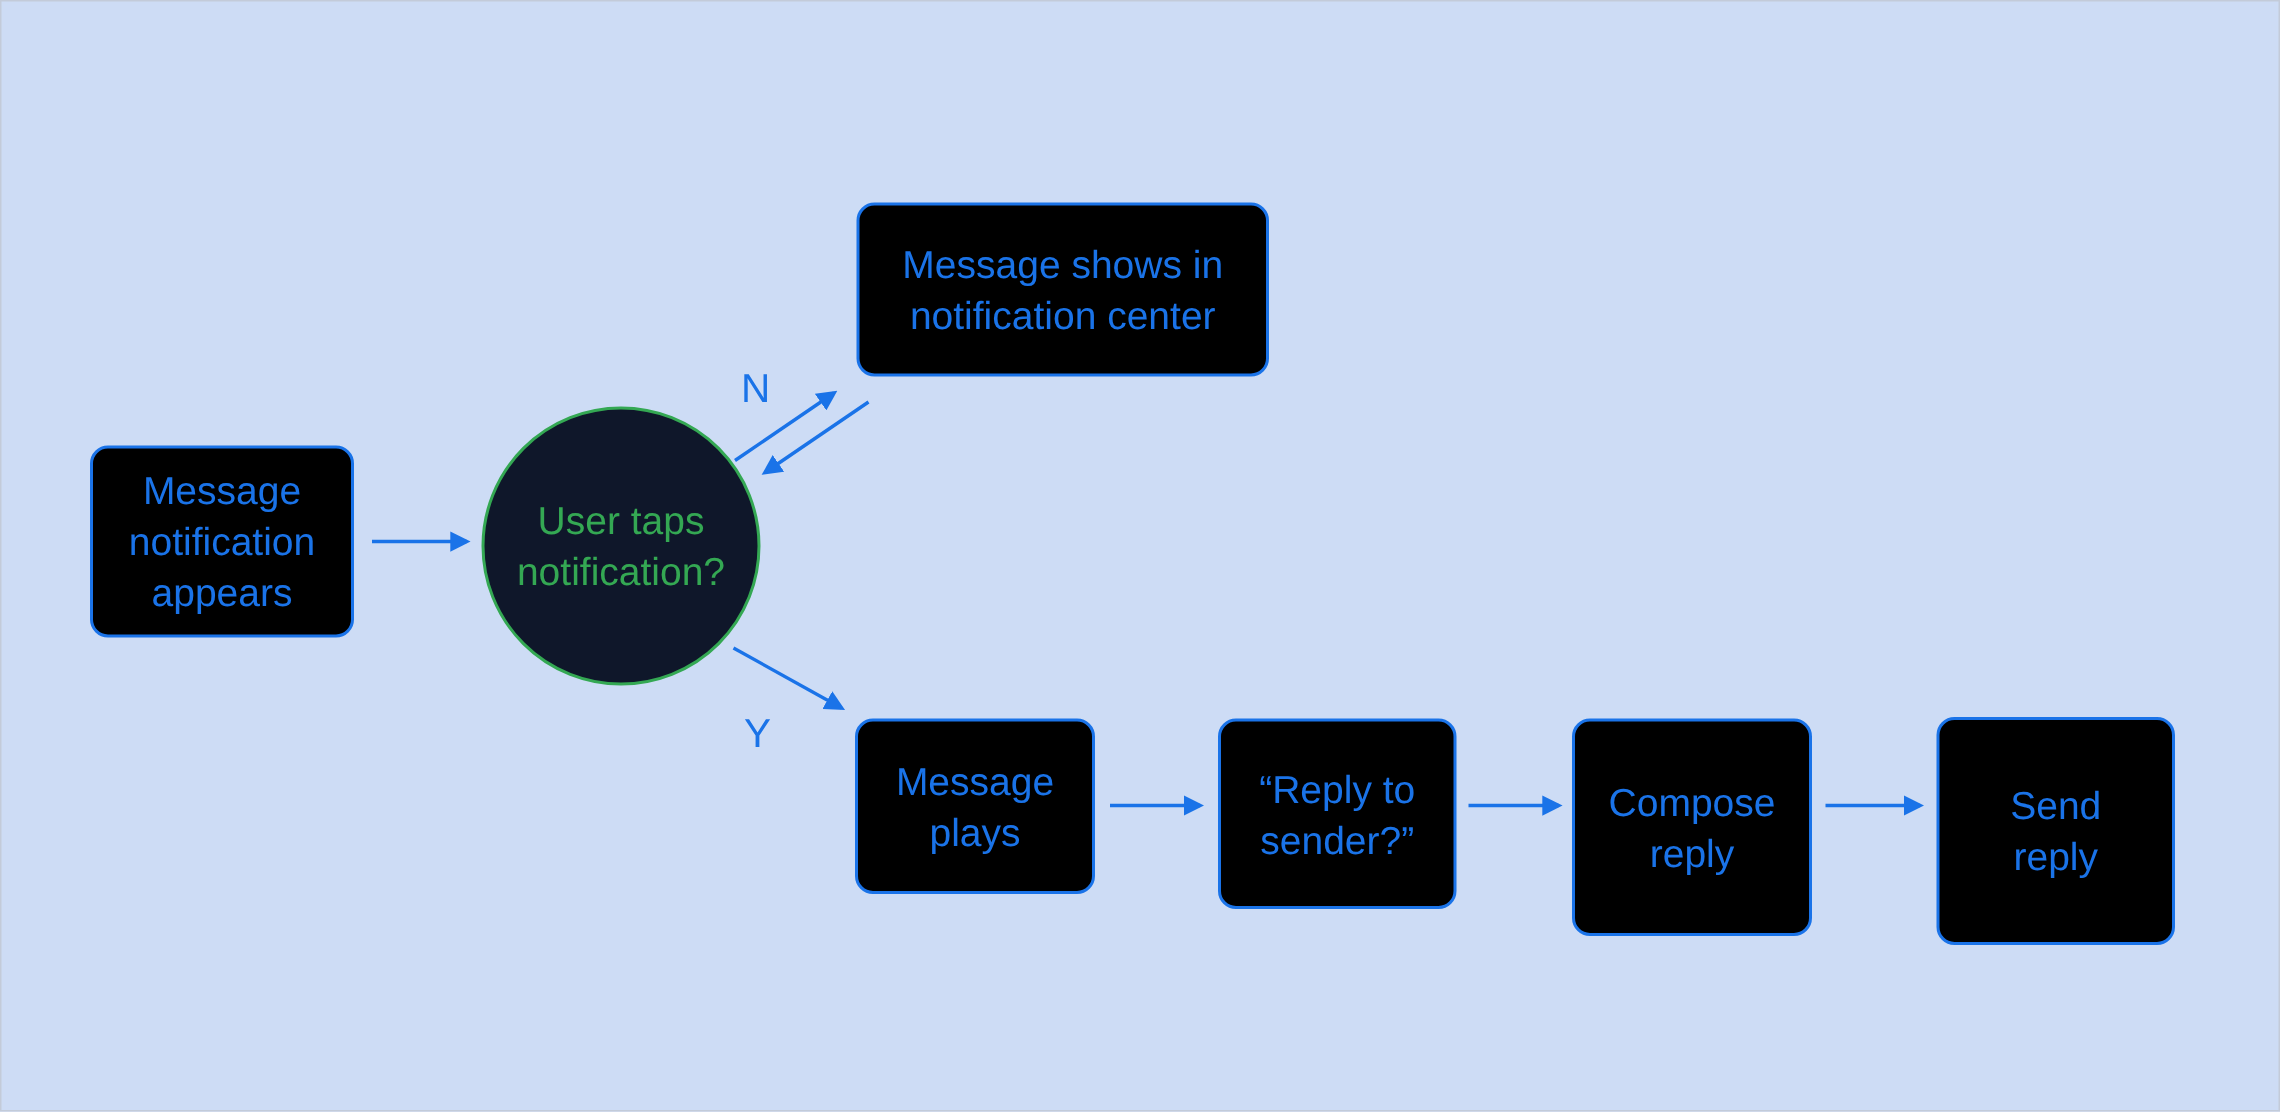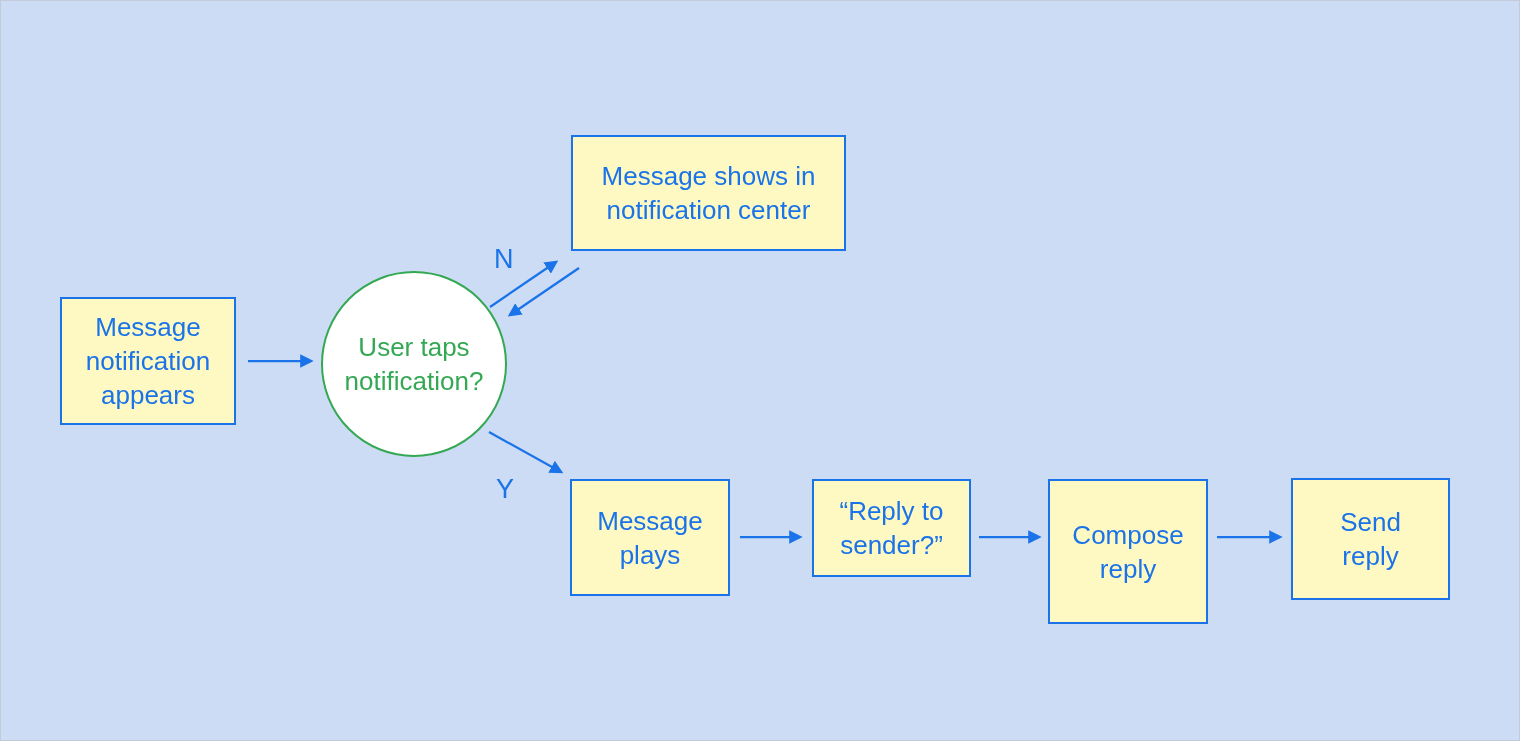--- a/index.html
+++ b/index.html
@@ -27,45 +27,45 @@
     display: flex;
     align-items: center;
     justify-content: center;
     text-align: center;
     font-size: 26px;
     line-height: 34px;
     white-space: pre-line;
     box-sizing: border-box;
   }
   .box {
-    background: #fef9c3;
+    background: #000000;
     border: 2px solid #1a73e8;
-    border-radius: 0;
+    border-radius: 12px;
     color: #1a73e8;
   }
   .circle {
-    background: #ffffff;
+    background: #0f172a;
     border: 2px solid #34a853;
     border-radius: 50%;
     color: #34a853;
   }
   .edge-label {
     position: absolute;
     color: #1a73e8;
     font-size: 27px;
     line-height: 30px;
   }
   
   #node-start              { left: 60px;   top: 297px; width: 176px; height: 128px; }
   #node-decision           { left: 321px;  top: 271px; width: 186px; height: 186px; }
   #node-notification-center{ left: 571px;  top: 135px; width: 275px; height: 116px; }
   #node-message-plays      { left: 570px;  top: 479px; width: 160px; height: 117px; }
-  #node-reply-prompt       { left: 812px;  top: 479px; width: 159px; height: 98px; }
+  #node-reply-prompt       { left: 812px;  top: 479px; width: 159px; height: 127px; }
   #node-compose-reply      { left: 1048px; top: 479px; width: 160px; height: 145px; }
-  #node-send-reply         { left: 1291px; top: 478px; width: 159px; height: 122px; }
+  #node-send-reply         { left: 1291px; top: 478px; width: 159px; height: 152px; }
   #label-n { left: 494px; top: 244px; }
   #label-y { left: 496px; top: 474px; }
 </style>
 </head>
 <body>
 
 <div class="canvas">
 
   <svg class="edges" viewBox="0 0 1520 741" xmlns="http://www.w3.org/2000/svg">
     <defs>

